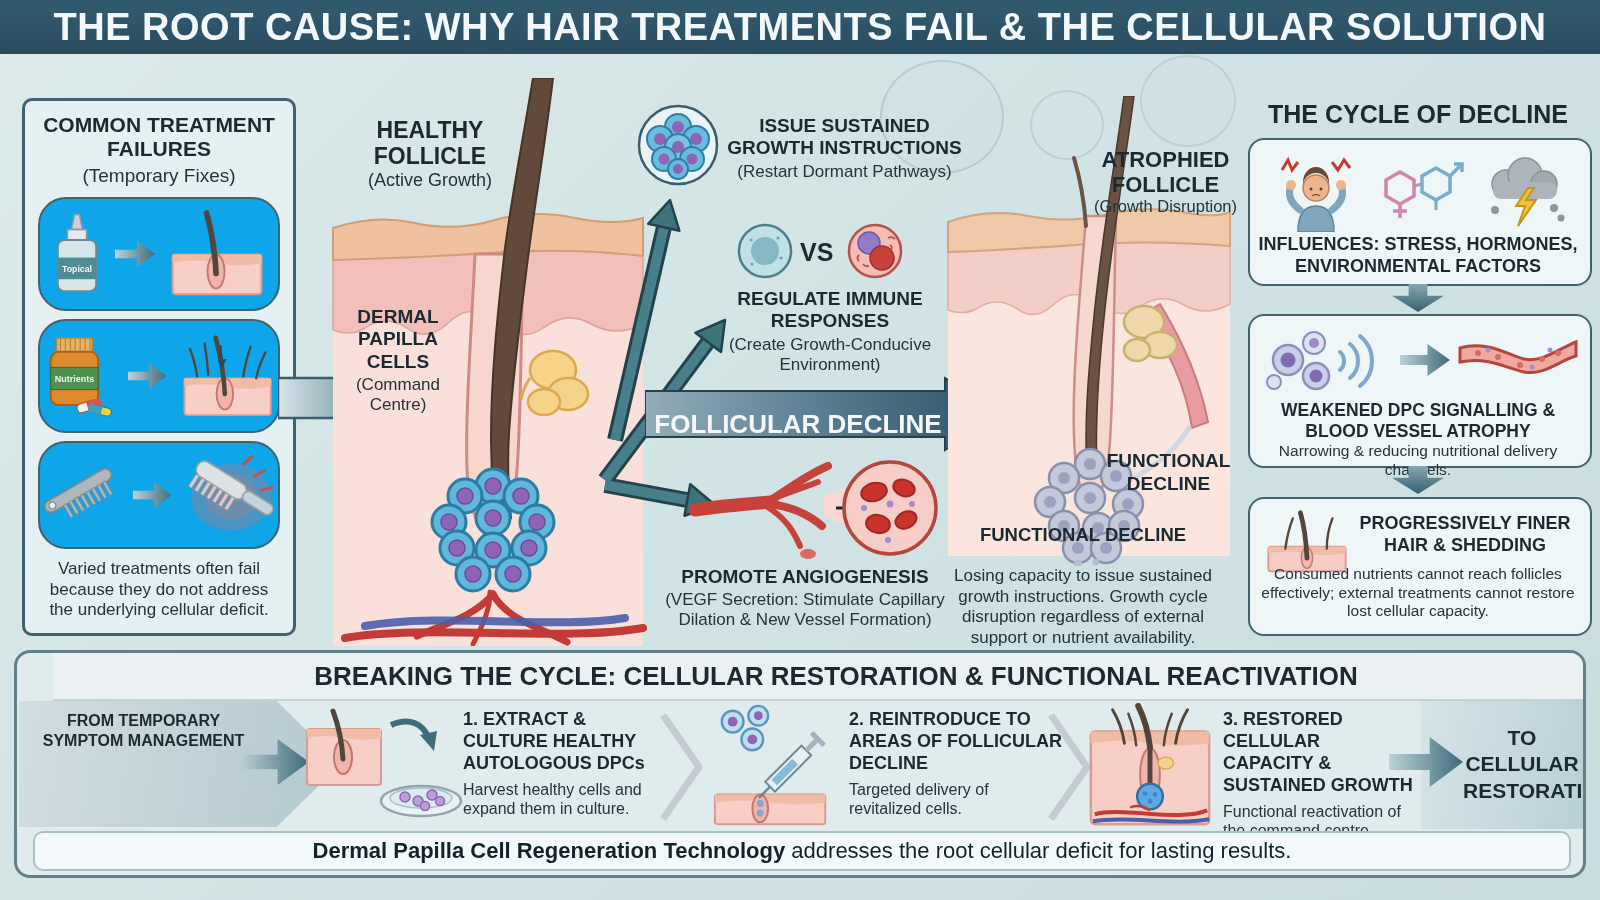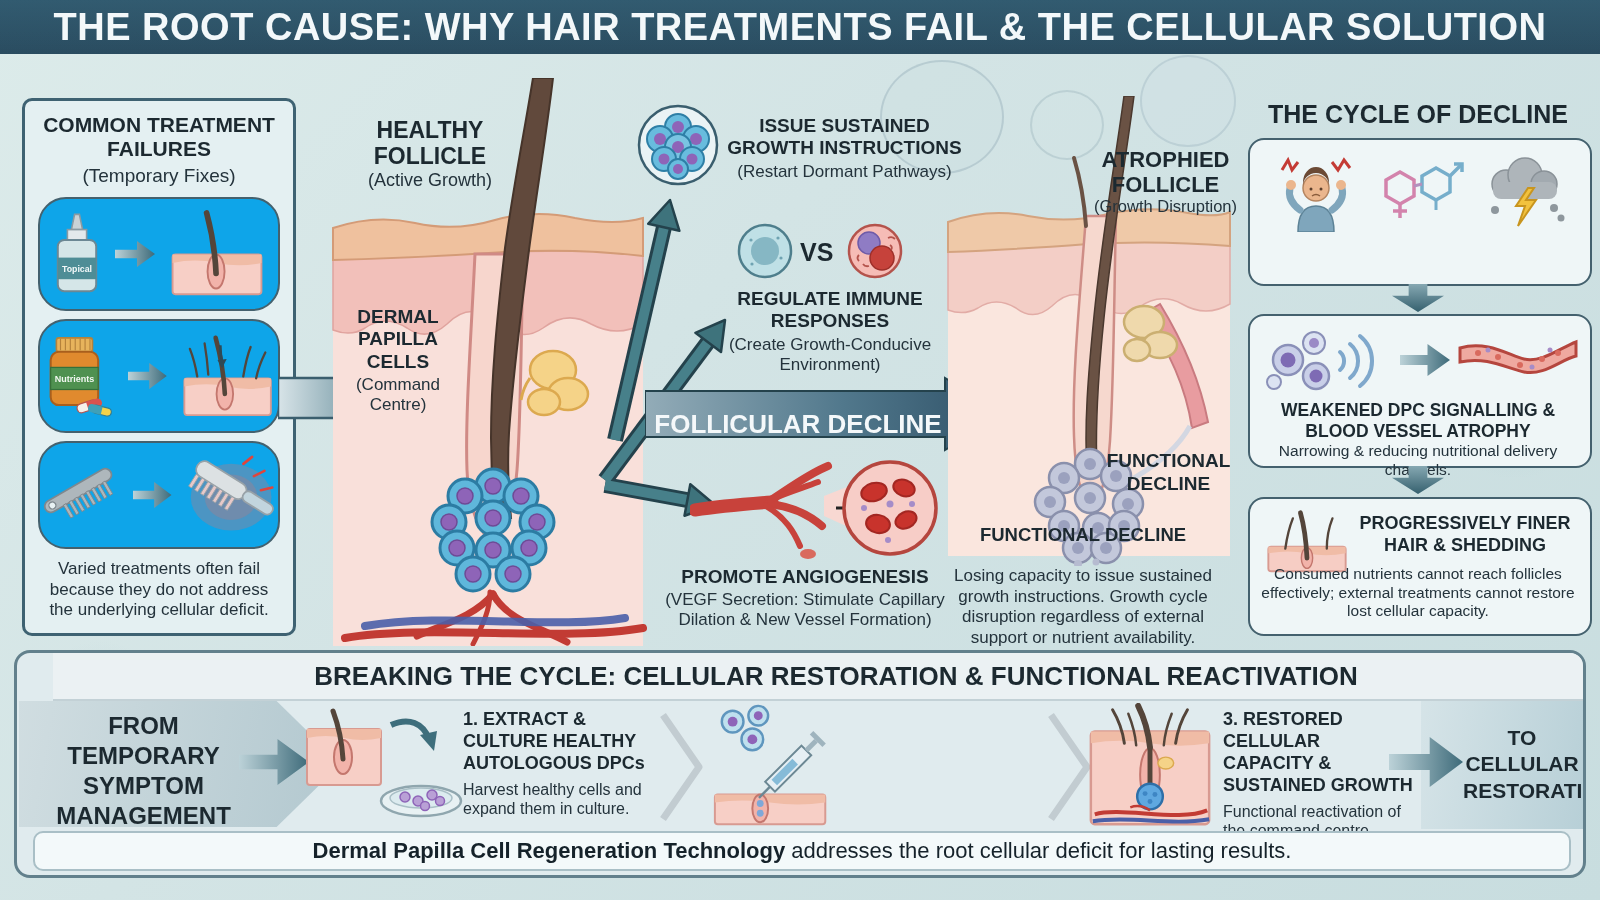--- a/index.html
+++ b/index.html
@@ -397,20 +397,21 @@
     <svg class="abs" style="left:228px;top:10px;" width="92" height="80" viewBox="0 0 92 80">
       <circle cx="28" cy="34" r="14" fill="#AEB5BA" stroke="#8A9298" stroke-width="1.5"></circle>
       <circle cx="47" cy="25" r="17" fill="#AEB5BA" stroke="#8A9298" stroke-width="1.5"></circle>
       <circle cx="66" cy="34" r="13" fill="#A2AAB0" stroke="#8A9298" stroke-width="1.5"></circle>
       <rect x="15" y="32" width="64" height="17" rx="8" fill="#AEB5BA"></rect>
       <polygon points="50,38 38,56 47,56 40,76 58,50 48,50 56,38" fill="#F2C23E" stroke="#C8951F" stroke-width="2"></polygon>
       <circle cx="17" cy="60" r="4" fill="#8E979D"></circle>
         <circle cx="76" cy="58" r="4" fill="#8E979D"></circle>
         <circle cx="83" cy="68" r="3.5" fill="#8E979D"></circle>
     </svg>
+    <div class="abs c b" style="left:6px;top:94px;width:324px;font-size:18px;line-height:1.22;">INFLUENCES: STRESS, HORMONES, ENVIRONMENTAL FACTORS</div>
   </div>
 
   <div class="abs arrow-down" style="left:1392px;top:284px;width:52px;height:28px;"></div>
 
   <div class="abs rbox" style="left:1248px;top:314px;width:340px;height:150px;">
     <svg class="abs" style="left:14px;top:12px;" width="130" height="66" viewBox="0 0 130 66">
       <circle cx="24" cy="32" r="15" fill="#C9CFE8" stroke="#8A90B8" stroke-width="2.5"></circle>
         <circle cx="24" cy="32" r="7.5" fill="#7E6BB4"></circle>
       <circle cx="50" cy="15" r="11" fill="#DCE3F2" stroke="#8A90B8" stroke-width="2"></circle>
         <circle cx="50" cy="15" r="5" fill="#9B8AC6"></circle>
@@ -458,21 +459,21 @@
     <div class="abs c s" style="left:6px;top:66px;width:324px;font-size:15.5px;line-height:1.2;">Consumed nutrients cannot reach follicles effectively; external treatments cannot restore lost cellular capacity.</div>
   </div>
 
   <div class="abs panel" style="left:14px;top:650px;width:1566px;height:222px;border-radius:16px;border-color:#62808C;background:#E0EBEE;overflow:hidden;">
     <div class="abs stripbar" style="left:0;top:0;width:1566px;height:46px;margin-left:36px;">
       <div class="c b" style="line-height:46px;font-size:26px;">BREAKING THE CYCLE: CELLULAR RESTORATION &amp; FUNCTIONAL REACTIVATION</div>
     </div>
 
     <div class="abs" style="left:2px;top:48px;width:322px;height:126px;opacity:.7;
          clip-path:polygon(0 0,80% 0,100% 50%,80% 100%,0 100%);background:linear-gradient(100deg,#C9D7DB,#9FB9C2);"></div>
-    <div class="abs c b" style="left:24px;top:58px;width:205px;font-size:24px;line-height:1.25;">FROM TEMPORARY SYMPTOM MANAGEMENT</div>
+    <div class="abs c b" style="left:24px;top:58px;width:205px;font-size:16px;line-height:1.25;">FROM TEMPORARY SYMPTOM MANAGEMENT</div>
     <div class="abs arrow-right" style="left:222px;top:86px;width:70px;height:46px;"></div>
 
     <svg class="abs" style="left:288px;top:52px;" width="160" height="122" viewBox="0 0 160 122">
       <rect x="2" y="24" width="74" height="56" rx="3" fill="#F7CFC6" stroke="#D89A91" stroke-width="2"></rect>
       <path d="M2,24 h74 v9 q-19,4 -37,0 t-37,0 z" fill="#F0BCA6"></path>
       <ellipse cx="38" cy="52" rx="9" ry="17" fill="#F2B3AA" stroke="#C4776E" stroke-width="2"></ellipse>
       <path d="M38,54 C37,38 34,22 28,6" fill="none" stroke="#54453A" stroke-width="5" stroke-linecap="round"></path>
       <path d="M86,20 C104,12 118,18 124,34" fill="none" stroke="#3E6E7C" stroke-width="6"></path>
       <polygon points="115,30 129,46 132,26" fill="#3E6E7C"></polygon>
       <ellipse cx="116" cy="96" rx="40" ry="15" fill="#E8F1F3" stroke="#8FA6AE" stroke-width="2.5"></ellipse>
@@ -509,20 +510,24 @@
       <circle cx="54" cy="101" r="3.5" fill="#7FA8D8"></circle>
         <circle cx="54" cy="111" r="3.5" fill="#7FA8D8"></circle>
       <g transform="translate(64,84) rotate(-45)">
         <line x1="-16" y1="0" x2="0" y2="0" stroke="#6C8894" stroke-width="2.5"></line>
         <rect x="0" y="-7" width="52" height="14" fill="#E6EFF4" stroke="#6C8894" stroke-width="2"></rect>
         <rect x="6" y="-4" width="30" height="8" fill="#86BBD8"></rect>
         <rect x="52" y="-2.5" width="14" height="5" fill="#9FB4BE"></rect>
         <rect x="66" y="-9" width="5" height="18" fill="#9FB4BE"></rect>
       </g>
     </svg>
+    <div class="abs" style="left:832px;top:56px;width:215px;">
+      <div class="b" style="font-size:18px;line-height:1.22;">2. REINTRODUCE TO AREAS OF FOLLICULAR DECLINE</div>
+      <div class="s" style="font-size:16px;line-height:1.2;margin-top:5px;">Targeted delivery of revitalized cells.</div>
+    </div>
 
     <svg class="abs" style="left:1030px;top:58px;" width="46" height="112" viewBox="0 0 46 112">
       <polyline points="4,4 40,56 4,108" fill="none" stroke="#C2CCD1" stroke-width="7" stroke-linejoin="round"></polyline>
     </svg>
 
     <svg class="abs" style="left:1064px;top:50px;" width="138" height="126" viewBox="0 0 140 126">
       <rect x="10" y="28" width="120" height="94" rx="4" fill="#F7CFC6" stroke="#D89A91" stroke-width="2.5"></rect>
       <path d="M10,28 h120 v12 q-30,5 -60,0 t-60,0 z" fill="#F0BCA6"></path>
       <ellipse cx="70" cy="72" rx="10" ry="27" fill="#F2B3AA" stroke="#C4776E" stroke-width="2"></ellipse>
       <ellipse cx="86" cy="60" rx="8" ry="6" fill="#F5D388" stroke="#DCA94F" stroke-width="1.5"></ellipse>

